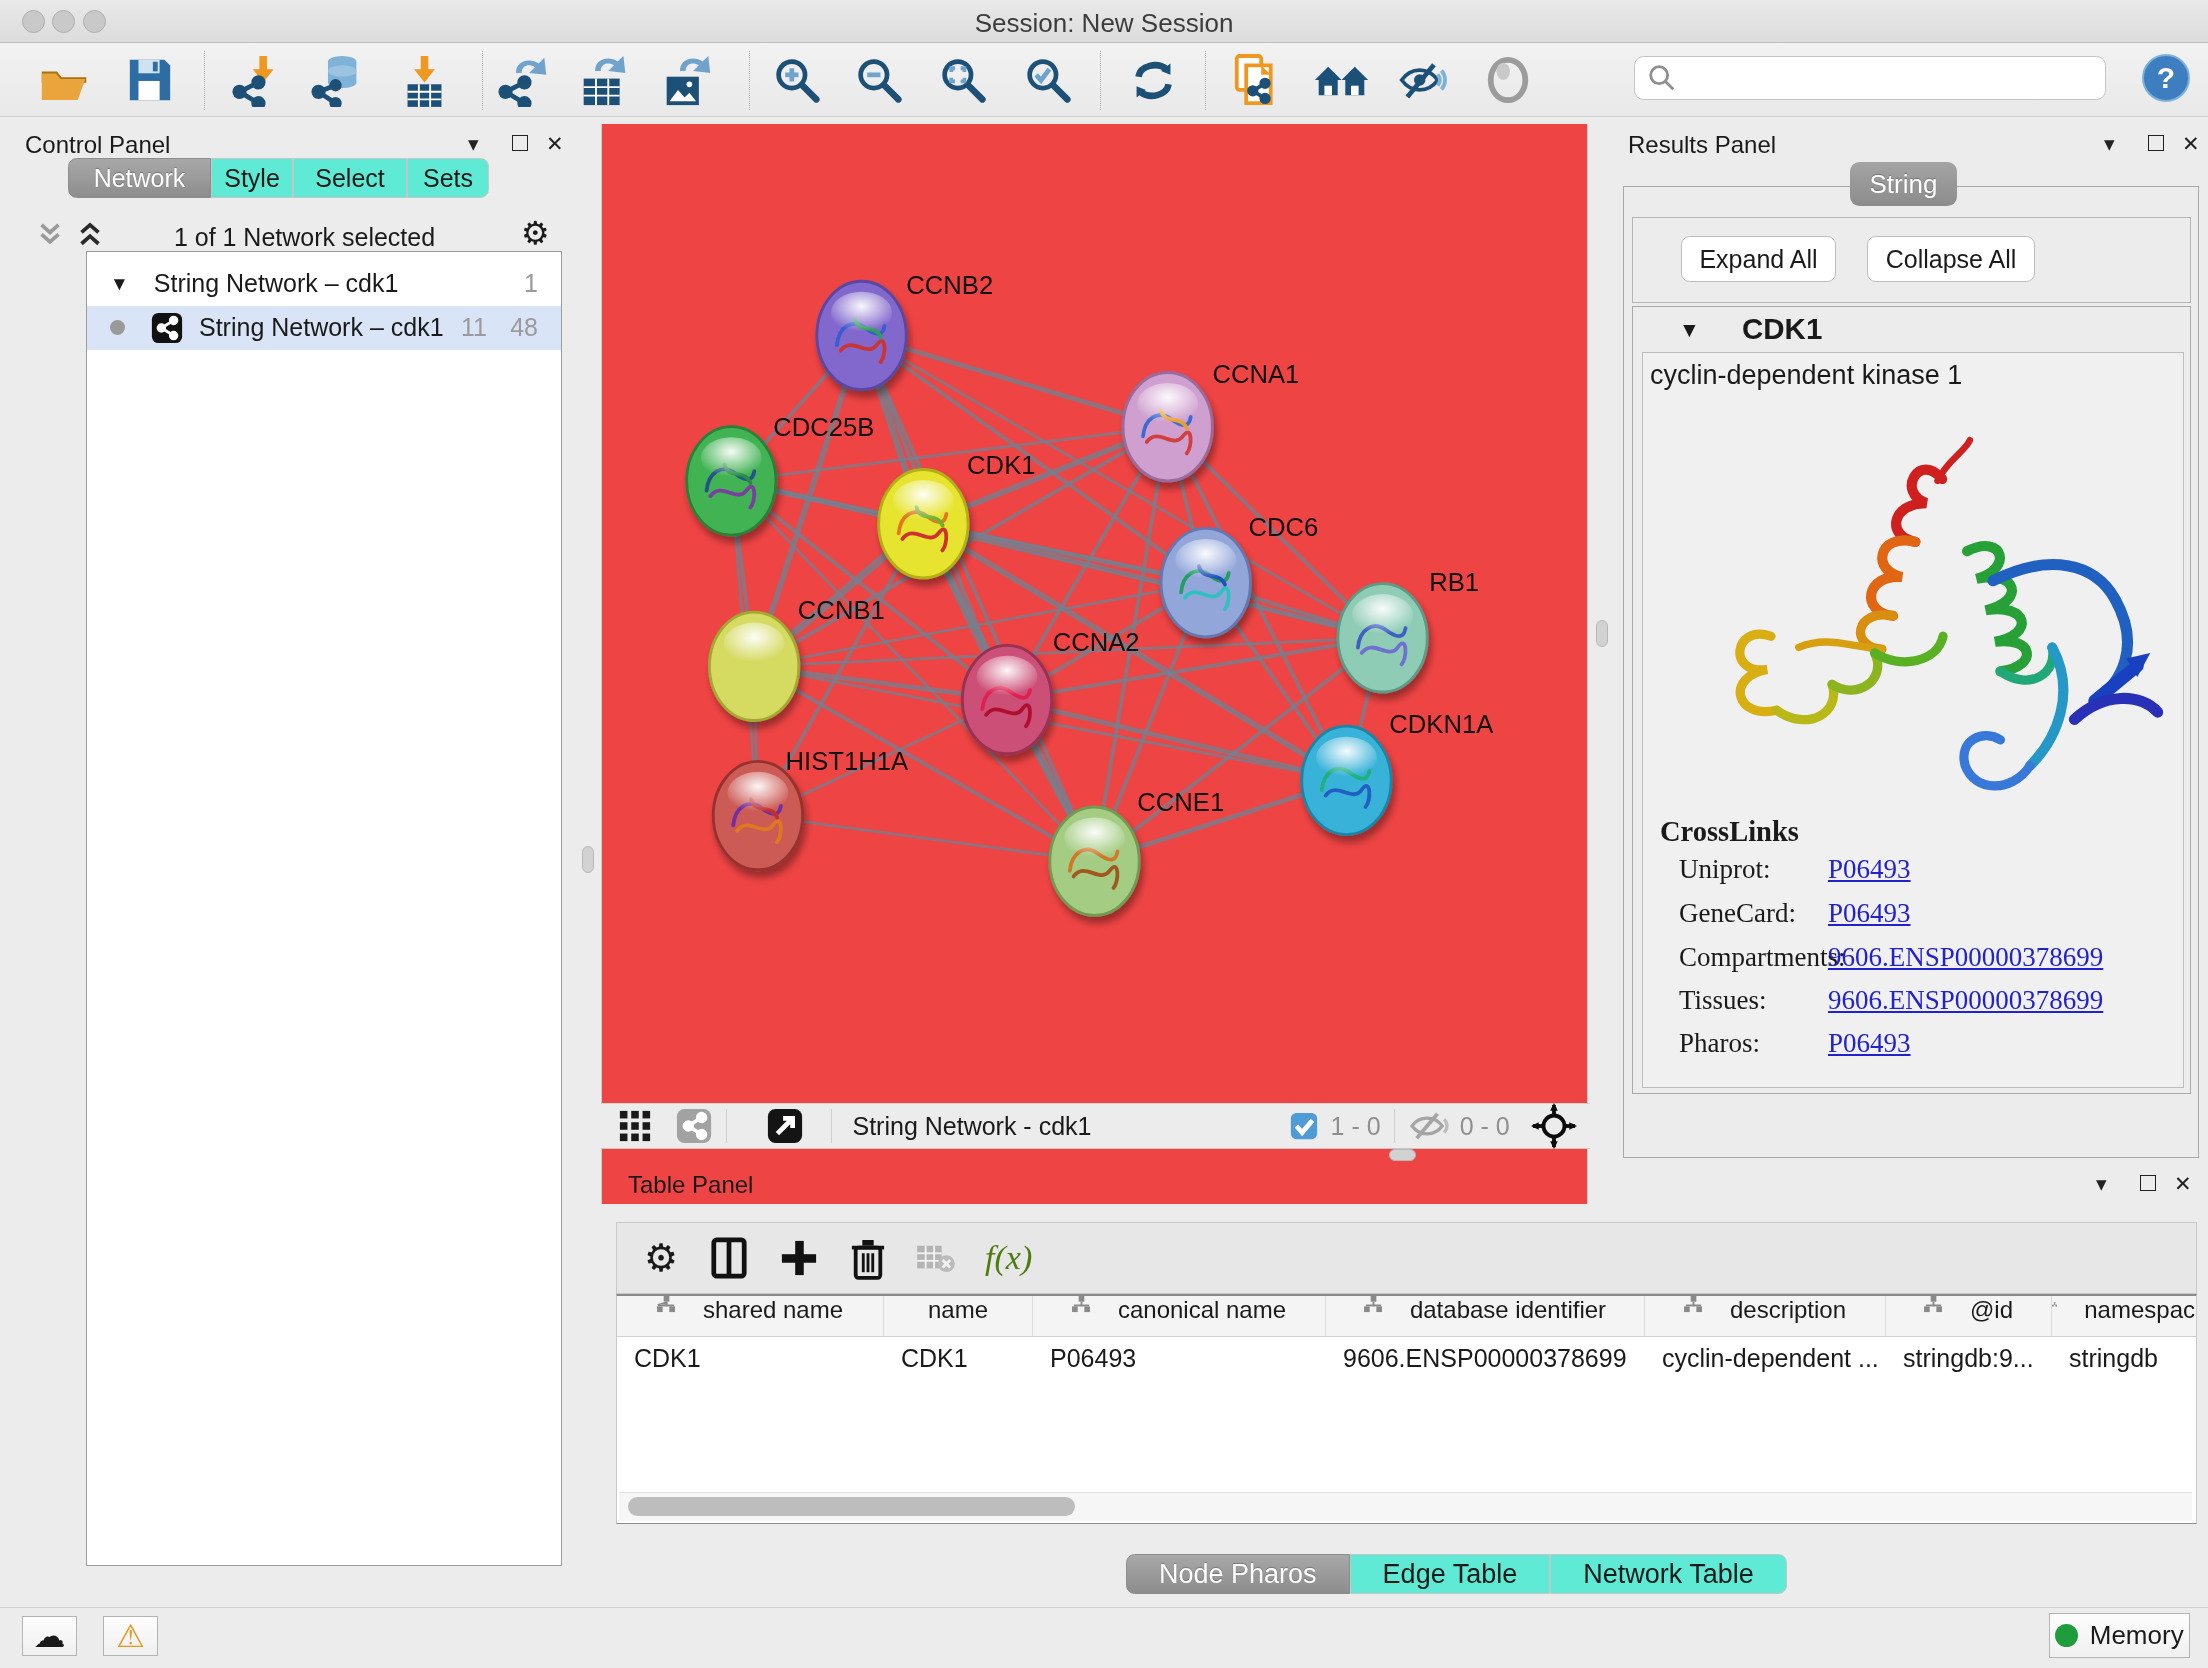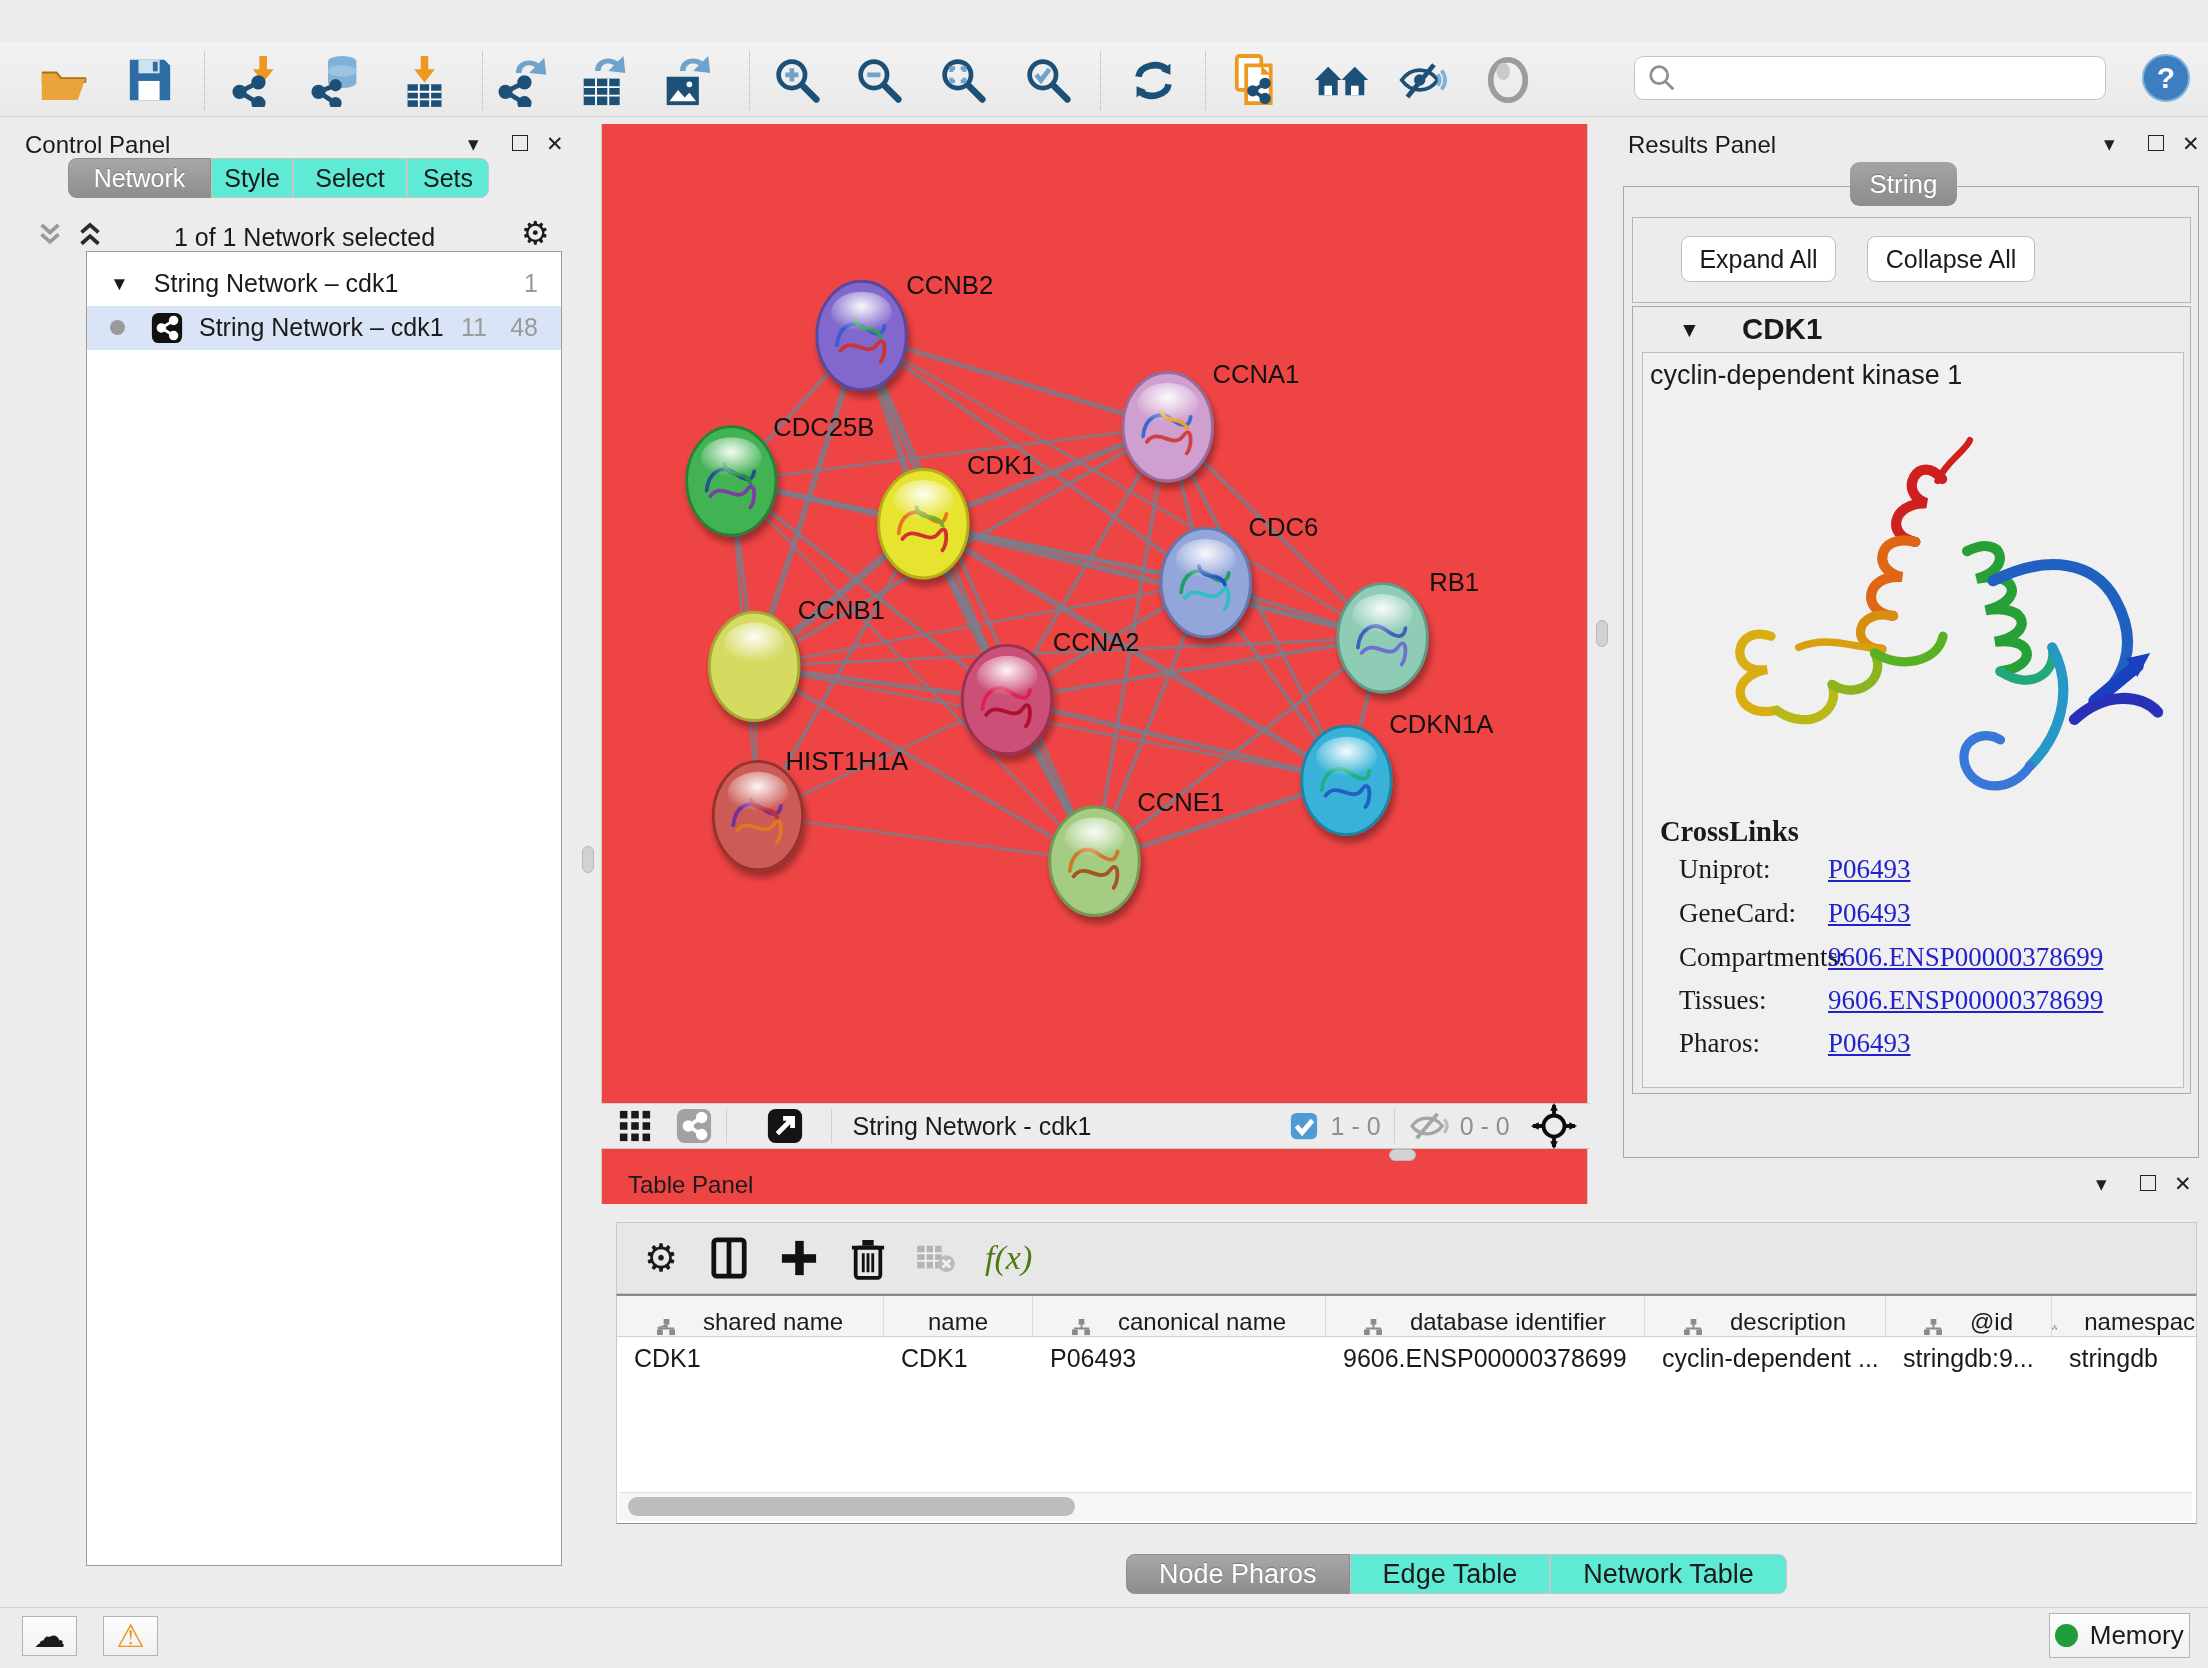--- a/index.html
+++ b/index.html
@@ -59,21 +59,21 @@
   .serif{font-family:"Liberation Serif","DejaVu Serif",serif;}
   .xrow{position:absolute;left:1679px;width:495px;height:44px;font-size:27px;}
   .xrow .xl{position:absolute;left:0;}
   .xrow a{position:absolute;left:149px;color:#2222cc;text-decoration:underline;cursor:pointer;}
   
   #tp-toolbar{left:616px;top:1222px;width:1581px;height:72px;background:#e7e7e7;border:1.9px solid #c9c9c9;
               box-sizing:border-box;display:flex;align-items:center;}
   #tbl{left:616px;top:1294px;width:1581px;height:230px;background:#fff;border-top:2.9px solid #8a8a8a;
        border-left:1.9px solid #c9c9c9;border-right:1.9px solid #c9c9c9;border-bottom:1.9px solid #8f8f8f;box-sizing:border-box;}
   #thead{display:flex;height:40px;background:#f4f4f4;border-bottom:1px solid #d0d0d0;}
-  .th{display:flex;align-items:flex-end;justify-content:center;gap:27px;font-size:24px;color:#1a1a1a;
+  .th{display:flex;align-items:flex-start;justify-content:center;gap:27px;font-size:24px;color:#1a1a1a;
       border-right:1px solid #dcdcdc;box-sizing:border-box;overflow:hidden;white-space:nowrap;}
   #trow{display:flex;height:42px;background:#fff;}
   .td{display:flex;align-items:center;font-size:25px;padding-left:17px;box-sizing:border-box;
       overflow:hidden;white-space:nowrap;}
   #hscroll{position:absolute;left:1.9px;bottom:1.9px;width:1573px;height:28.5px;background:#f6f6f6;border-top:1px solid #e2e2e2;}
   #hthumb{position:absolute;left:9.5px;top:4.8px;width:447px;height:19px;background:#bdbdbd;border-radius:9.5px;}
   
   #bottom-tabs{left:1126px;top:1554px;}
   #bottom-tabs .tab{padding:0 32px;font-size:27px;}
   
@@ -83,20 +83,26 @@
   
   .handle{position:absolute;background:#d2d2d2;border:1px solid #b8b8b8;border-radius:7.6px;}
   .icontxt{line-height:1;}
   a{cursor:pointer;}
 </style>
 </head>
 <body>
 
 <div id="app">
 
+  <div id="titlebar" class="abs">
+    <div class="traffic abs" style="left:22px"></div>
+    <div class="traffic abs" style="left:52px"></div>
+    <div class="traffic abs" style="left:83px"></div>
+    <div id="win-title" class="abs">Session: New Session</div>
+  </div>
 
   <div id="toolbar" class="abs">
     <div class="tbi" style="left:34px">
       <svg width="53" height="48" viewBox="0 0 56 50">
           <path d="M4 16h16l5 6h26v6H4z" fill="#a8720f"></path>
           <path d="M4 46V18h15l5 6h26l-8 22z" fill="#eaa43c"></path>
         </svg>
     </div>
     <div class="tbi" style="left:119px">
       <svg width="48" height="48" viewBox="0 0 50 50">

